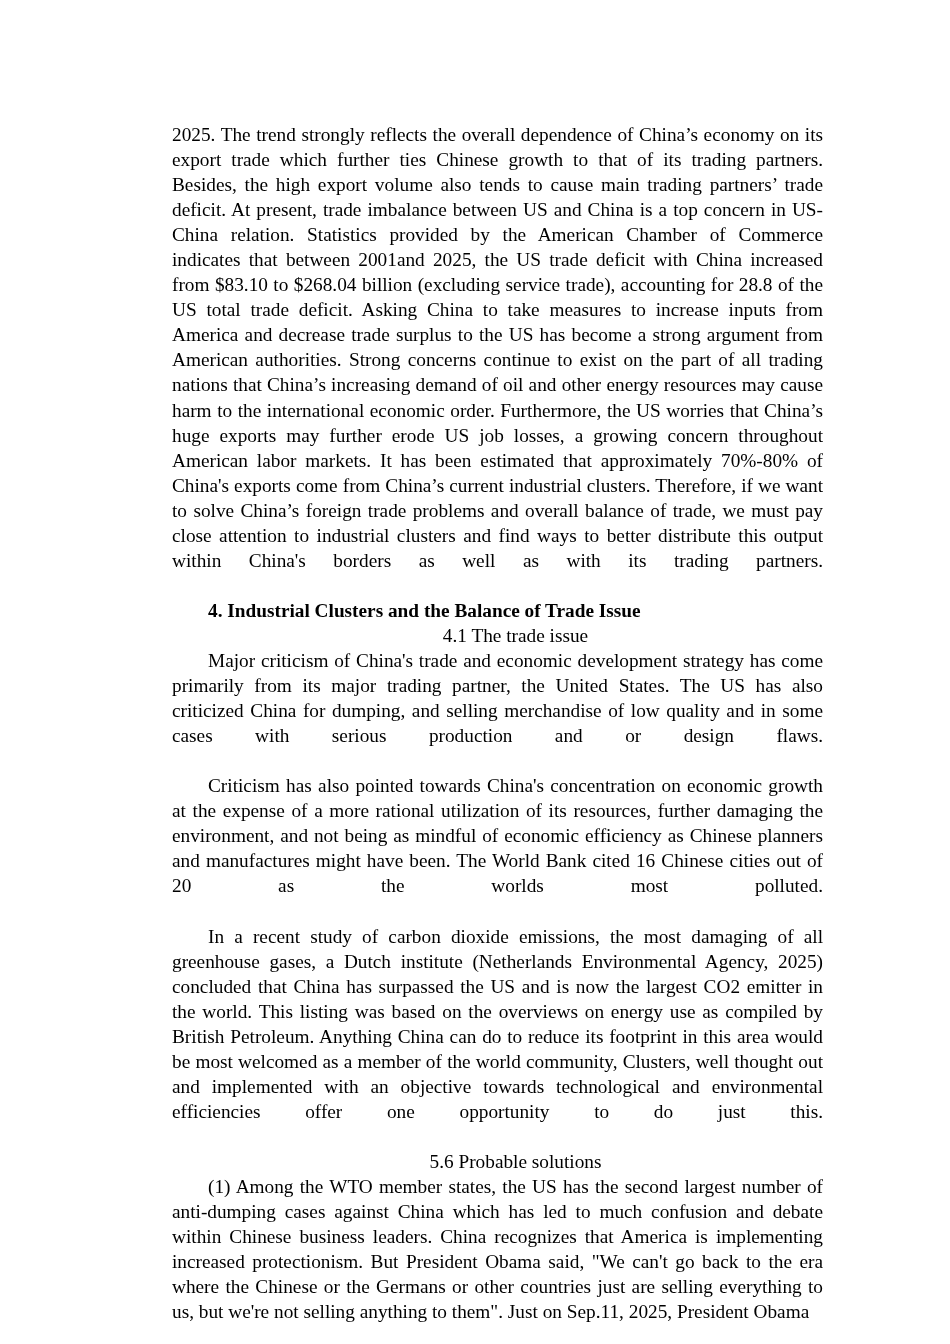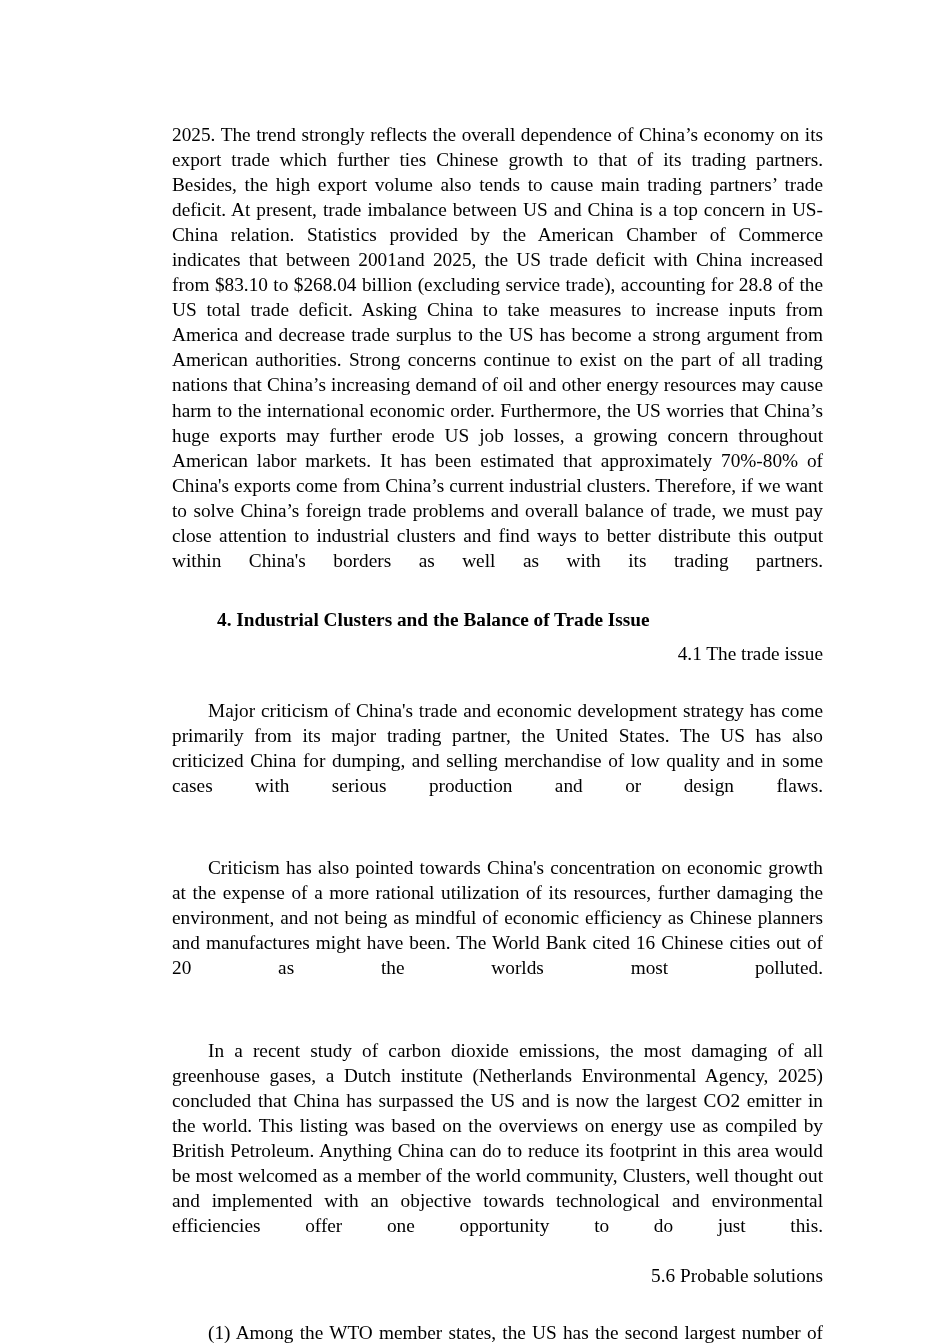--- a/index.html
+++ b/index.html
@@ -33,39 +33,38 @@
     padding: 0;
     font-size: 19.3px;
     line-height: 25.05px;
     text-align: justify;
     text-justify: inter-word;
     hyphens: none;
     word-spacing: 0px;
   }
   p.indent {
     text-indent: 36px;
-    margin-top: 32px;
   }
   p.heading {
-    margin: 9px;
+    margin: 0;
     padding: 0;
     font-size: 19.3px;
     line-height: 25.05px;
     font-weight: bold;
     text-indent: 36px;
     text-align: left;
   }
   p.subheading {
     margin: 0;
     padding: 0;
     font-size: 19.3px;
     line-height: 25.05px;
     font-weight: normal;
     text-indent: 36px;
-    text-align: right;
+    text-align: center;
   }
   
   p.body-para::after {
     content: "";
     display: inline-block;
     width: 100%;
   }
   p.no-stretch::after { content: none; }
 </style>
 </head>

